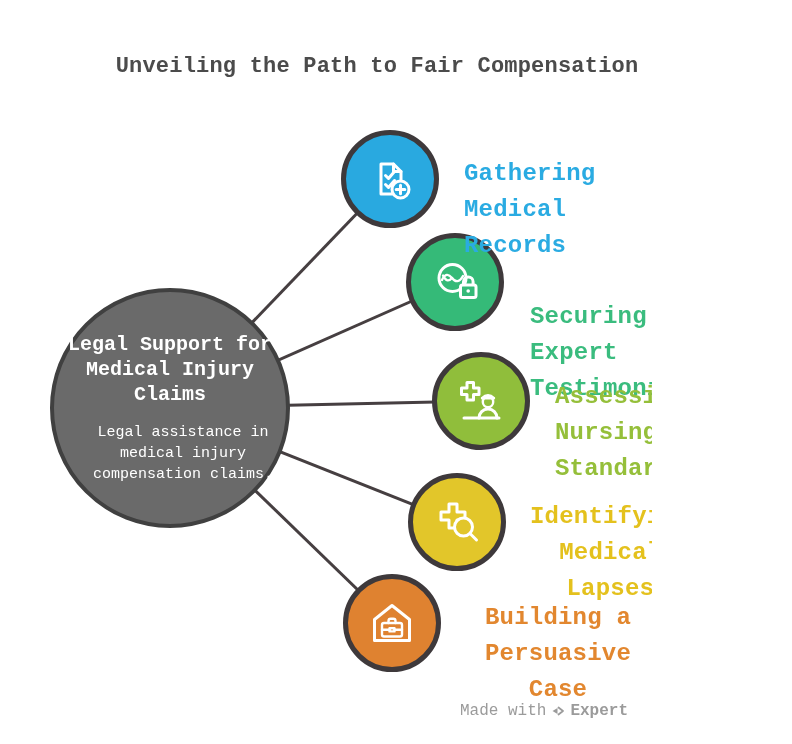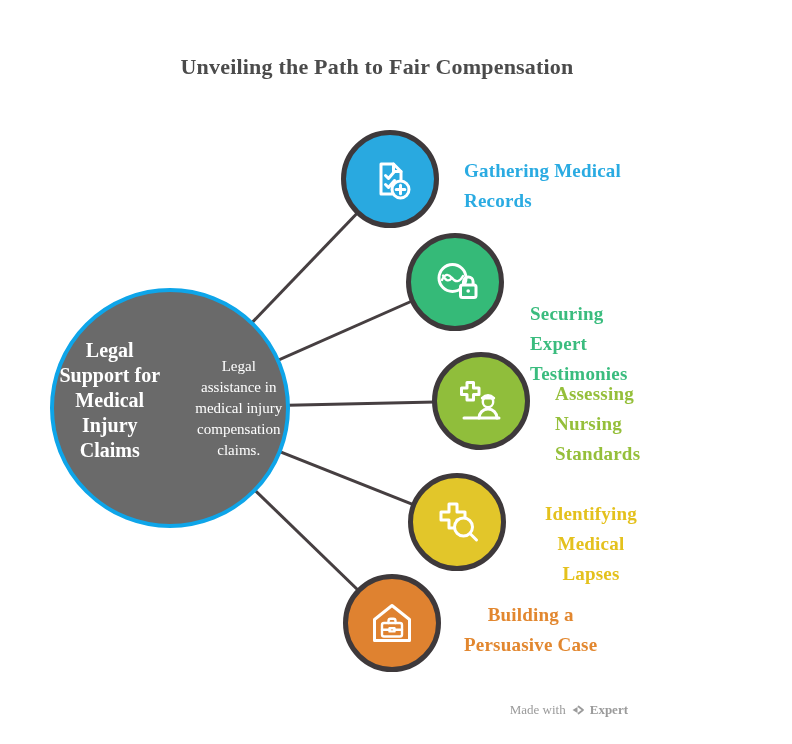--- a/index.html
+++ b/index.html
@@ -1,47 +1,47 @@
 <!DOCTYPE html>
 <html><head>
 <meta charset="utf-8">
 <style>
   html,body{margin:0;padding:0;background:#fff;}
   #canvas{
     position:relative;width:652px;height:744px;background:#ffffff;overflow:hidden;
-    font-family:Liberation Serif, serif;
+    font-family:Liberation Mono, monospace;
   }
   #connectors{position:absolute;left:0;top:0;z-index:1;}
   #connectors line{stroke-width:3;}
   .title{
     position:absolute;top:54px;left:0;width:792px;text-align:center;
     transform:translateX(-19px);
     font-size:22px;font-weight:bold;letter-spacing:.2px;z-index:3;
   }
   .center-circle{
     position:absolute;left:50px;top:288px;width:240px;height:240px;border-radius:50%;
-    border:4px solid #0ea5e9;box-sizing:border-box;z-index:2;
-    display:flex;flex-direction:row;align-items:center;justify-content:center;
+    border:4px solid #404040;box-sizing:border-box;z-index:2;
+    display:flex;flex-direction:column;align-items:center;justify-content:center;
     text-align:center;
   }
   .center-heading{color:#ffffff;font-size:20px;font-weight:bold;line-height:25px;white-space:pre-line;margin-bottom:15px;}
   .center-desc{color:#ffffff;font-size:15px;line-height:21px;white-space:pre-line;margin-left:26px;}
   .node{
     position:absolute;width:98px;height:98px;border-radius:50%;
     border:5px solid #3e393b;box-sizing:border-box;z-index:2;
     display:flex;align-items:center;justify-content:center;
   }
   .node svg{display:block;}
   .node-label{
-    position:absolute;z-index:3;font-size:19px;font-weight:bold;line-height:30px;
+    position:absolute;z-index:3;font-size:24px;font-weight:bold;line-height:36px;
     white-space:pre-line;letter-spacing:.2px;
   }
   .watermark{
     position:absolute;right:24px;top:702px;z-index:3;
-    display:flex;align-items:center;gap:5px;font-size:13px;
+    display:flex;align-items:center;gap:5px;font-size:16px;
   }
   .watermark .brand{font-weight:600;}
   .icon-stroke{fill:none;stroke:#ffffff;stroke-width:3;stroke-linecap:round;stroke-linejoin:round;}
   .icon-stroke-thin{fill:none;stroke:#ffffff;stroke-width:2.4;stroke-linecap:round;stroke-linejoin:round;}
   .icon-mask{fill:currentColor;stroke:#ffffff;stroke-width:3;stroke-linecap:round;stroke-linejoin:round;}
 </style>
 </head>
 <body>
 
 <div id="canvas">

